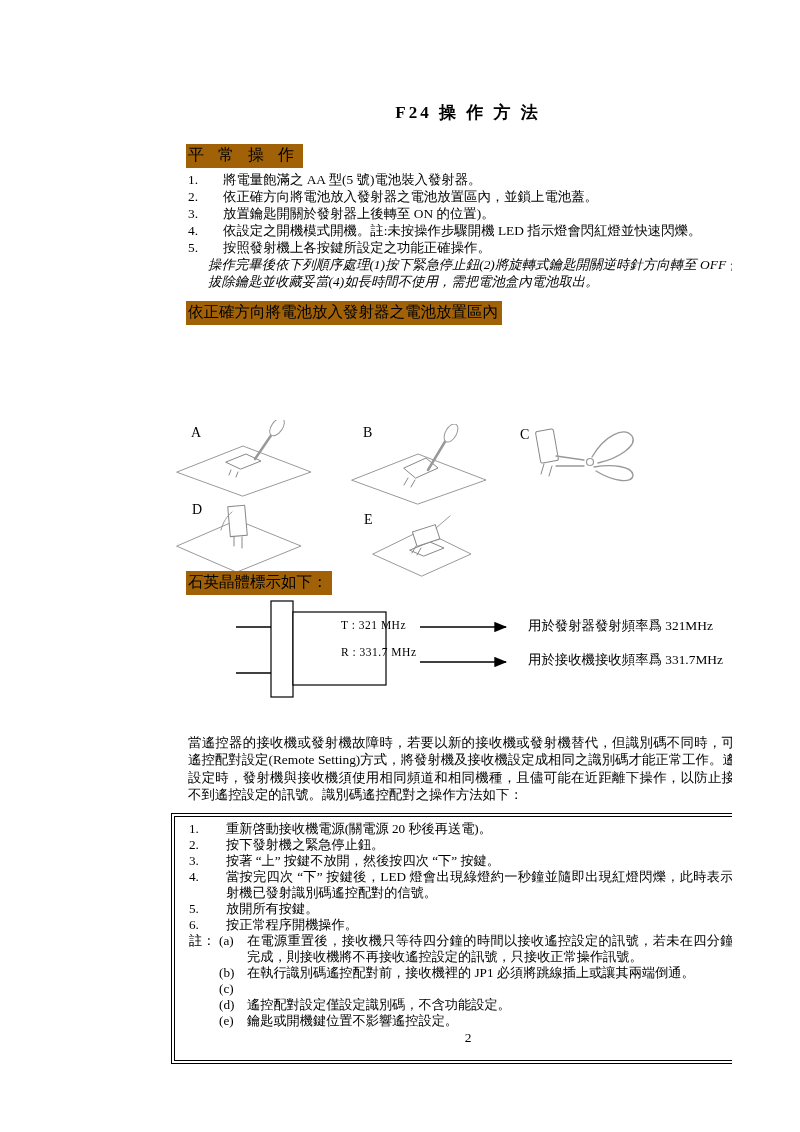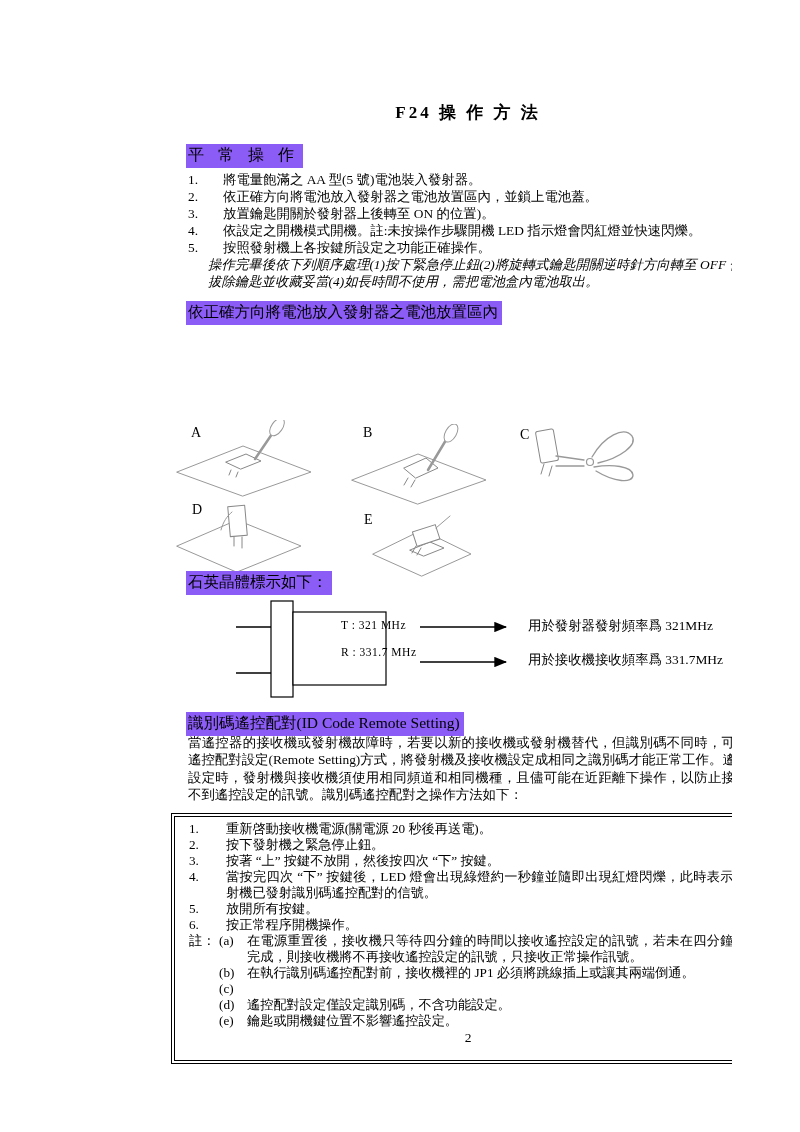--- a/index.html
+++ b/index.html
@@ -2,21 +2,21 @@
 <html><head>
 <meta charset="utf-8">
 <style>
   html,body{margin:0;padding:0;background:#fff;}
   .page{
     position:relative;width:664px;height:1132px;margin:0 auto;background:#fff;
     font-family:"Liberation Serif","DejaVu Serif",serif;color:#000;overflow:hidden;
   }
   .abs{position:absolute;}
   .title{top:101px;left:0;width:800px;text-align:center;font-size:17px;font-weight:bold;letter-spacing:3px;}
-  .hl{background:#8b5cf6;padding:1px 4px 2px 2px;display:inline-block;}
+  .hl{background:#a16207;padding:1px 4px 2px 2px;display:inline-block;}
   .h-normal{top:144px;left:118px;font-size:16px;letter-spacing:5px;}
   .h-sec{font-size:15.5px;}
   .h-crystal{top:301px;left:118px;}
   .h-marking{top:571px;left:118px;}
   .h-idcode{top:712px;left:118px;}
   .list{top:171px;left:120px;width:584px;font-size:13.4px;line-height:17px;}
   .lrow{display:flex;}
   .lnum{width:35px;flex:0 0 35px;}
   .ltext{flex:1;}
   .postscript{margin-left:20px;text-align:justify;font-style:italic;}
@@ -156,21 +156,20 @@
     <rect x="43" y="5" width="22" height="96" fill="#fff" stroke="#000" stroke-width="1.2"></rect>
     <rect x="65" y="16" width="93" height="73" fill="#fff" stroke="#000" stroke-width="1.2"></rect>
     <line x1="192" y1="31" x2="278" y2="31" stroke="#000" stroke-width="1.3" marker-end="url(#arrow)"></line>
     <line x1="192" y1="66" x2="278" y2="66" stroke="#000" stroke-width="1.3" marker-end="url(#arrow)"></line>
   </svg>
   <div class="abs freq-label tl">T : 321 MHz</div>
   <div class="abs freq-label rl">R : 331.7 MHz</div>
   <div class="abs freq-desc fd1">用於發射器發射頻率爲 321MHz</div>
   <div class="abs freq-desc fd2">用於接收機接收頻率爲 331.7MHz</div>
 
-  <div class="abs h-idcode"><span class="hl h-sec">識別碼遙控配對(ID Code Remote Setting)</span></div>
 
   <div class="abs para para2">當遙控器的接收機或發射機故障時，若要以新的接收機或發射機替代，但識別碼不同時，可以使用遙控配對設定(Remote Setting)方式，將發射機及接收機設定成相同之識別碼才能正常工作。遙控配對設定時，發射機與接收機須使用相同頻道和相同機種，且儘可能在近距離下操作，以防止接收機收不到遙控設定的訊號。識別碼遙控配對之操作方法如下：</div>
 
   <div class="abs procbox">
     <div class="procbox-inner boxtext">
       <div>
 
           <div class="srow">
             <span class="snum">1.</span>
             <span class="stext">重新啓動接收機電源(關電源 20 秒後再送電)。</span>

